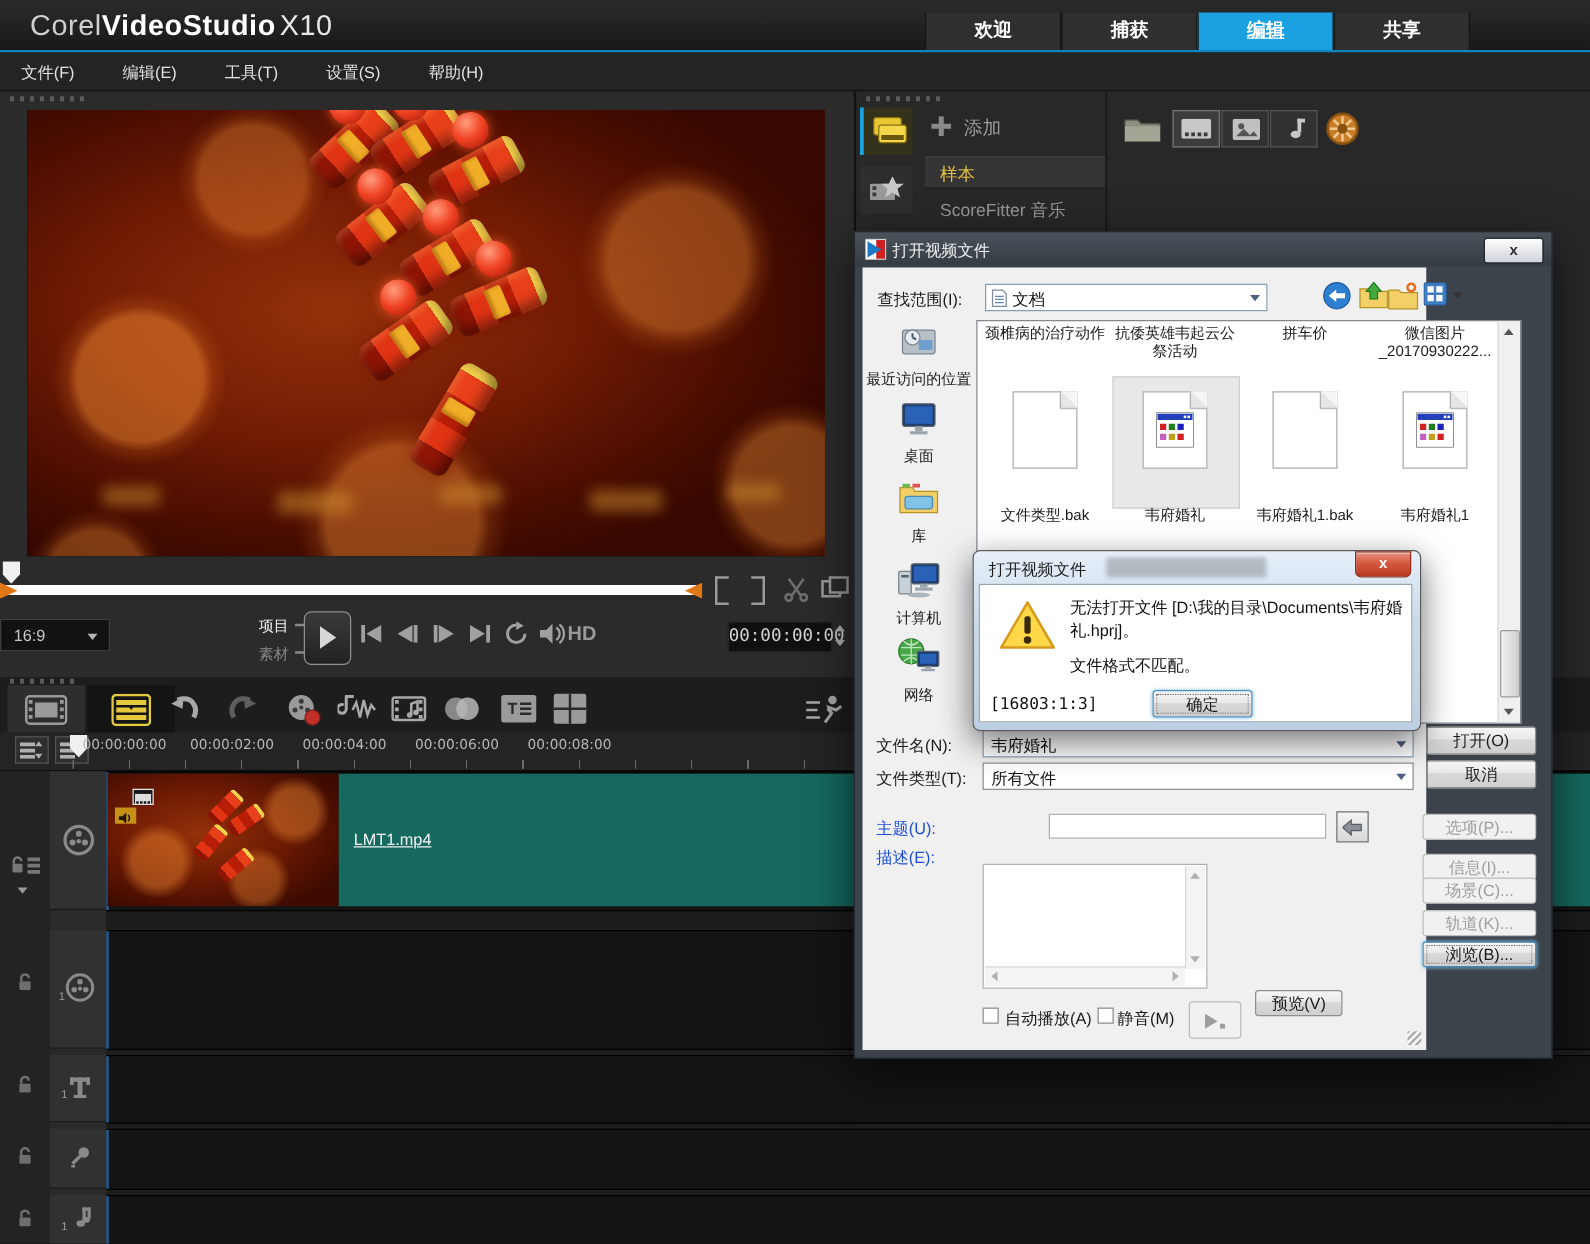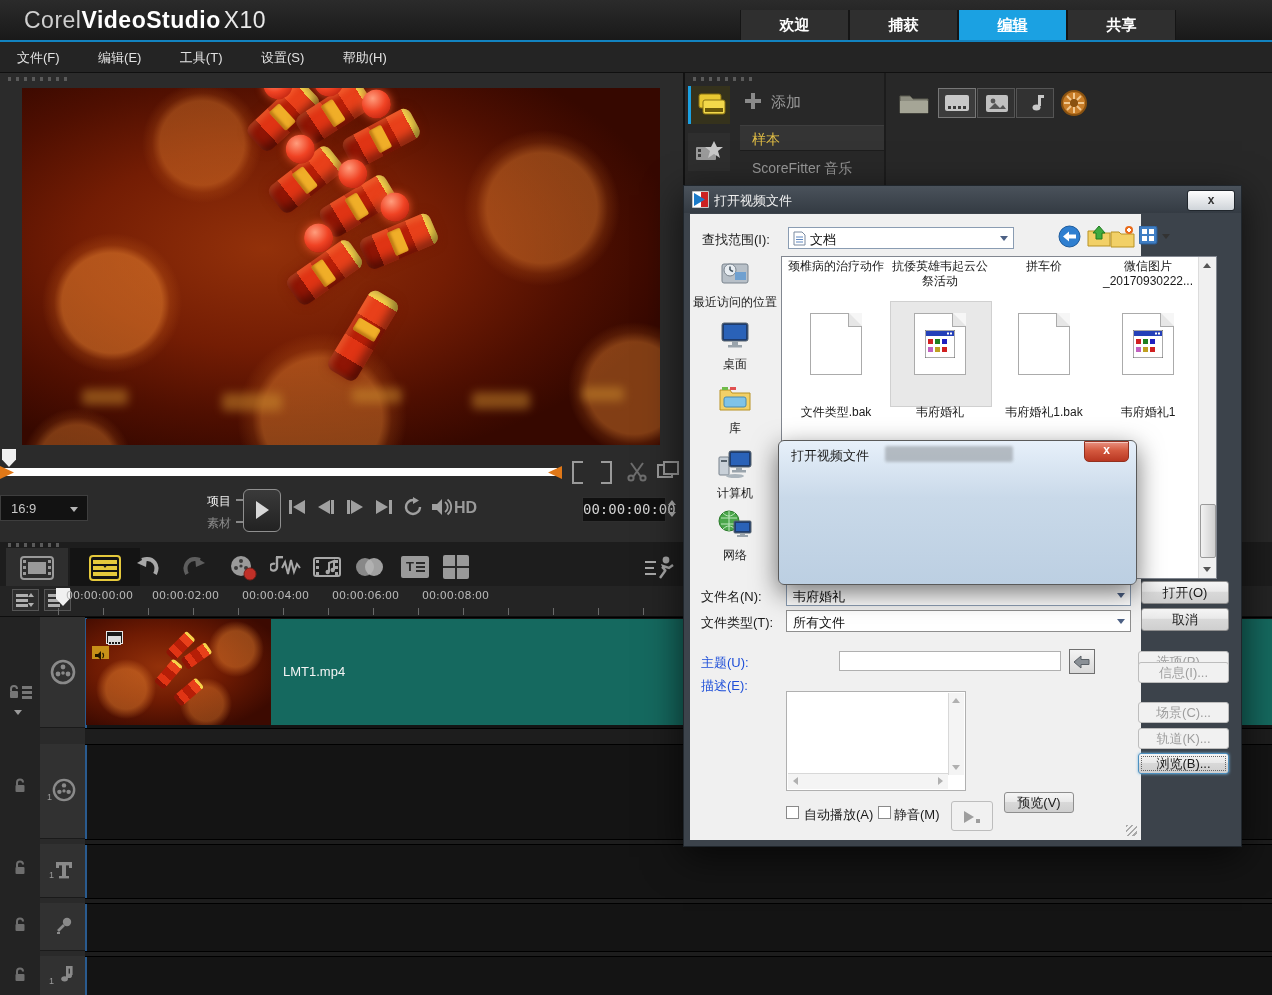--- a/index.html
+++ b/index.html
@@ -102,21 +102,21 @@
   .lock{position:absolute;left:13px;}
   .badge1{font-size:9px;color:#9a9a9a;position:absolute;}
   .clip-thumb{position:absolute;left:86px;top:77px;width:185px;height:106px;overflow:hidden;background:
     radial-gradient(circle 30px at 40px 70px, rgba(255,150,55,.4) 20px, transparent 30px),
     radial-gradient(circle 28px at 150px 30px, rgba(255,150,55,.4) 18px, transparent 28px),
     radial-gradient(circle 26px at 120px 85px, rgba(255,150,55,.35) 17px, transparent 26px),
     radial-gradient(ellipse 70% 65% at 40% 45%, #93310a 0%, #6f1b03 50%, #3c0a01 100%);}
   .mini-fc{position:absolute;width:13px;height:30px;border-radius:3px;
       background:linear-gradient(180deg,#f6d24a 0 10%,#e8401a 10% 35%,#b61e07 35% 62%,#e03414 62% 85%,#8f1505 85% 100%);}
   .clip-teal{position:absolute;left:271px;top:77px;width:1001px;height:106px;background:#15695f;}
-  .clip-name{position:absolute;left:283px;top:122px;font-size:13px;color:#f4f4f4;}
+  .clip-name{position:absolute;left:283px;top:122px;font-size:13px;color:#f4f4f4;text-decoration:underline;}
   .thumb-badge{position:absolute;width:17px;height:13px;box-sizing:border-box;}
 
   
   .dlg-label{font-size:13px;color:#1a1a1a;position:absolute;}
   .dlg-label.dis{color:#1d4ed8;}
   .wcombo{position:absolute;background:#fff;border:1px solid #8a9cb2;height:22px;box-sizing:border-box;font-size:13px;color:#111;}
   .wcombo .val{position:absolute;left:6px;top:3px;white-space:nowrap;}
   .wcombo .dd{position:absolute;right:5px;top:8px;border-left:4px solid transparent;border-right:4px solid transparent;border-top:5px solid #4d6185;}
   .wbtn{position:absolute;box-sizing:border-box;border:1px solid #8e8e8e;border-radius:3px;
       background:linear-gradient(180deg,#f5f5f5,#e9e9e9 45%,#d9d9d9 46%,#cfcfcf);
@@ -796,21 +796,21 @@
           <span class="sarrow" style="top:5px;left:3px;border-bottom:5px solid #b0b0b0;"></span>
           <span class="sarrow" style="bottom:5px;left:3px;border-top:5px solid #b0b0b0;"></span>
         </div>
         <div class="abs" style="left:1px;bottom:1px;height:15px;right:17px;background:#f4f4f4;border-top:1px solid #d8d8d8;">
           <span class="abs" style="left:5px;top:3px;border-top:4px solid transparent;border-bottom:4px solid transparent;border-right:5px solid #b0b0b0;"></span>
           <span class="abs" style="right:5px;top:3px;border-top:4px solid transparent;border-bottom:4px solid transparent;border-left:5px solid #b0b0b0;"></span>
         </div>
       </div>
 
       <div class="wbtn dis" style="left:448px;top:437px;width:91px;height:21px;line-height:20px;">选项(P)...</div>
-      <div class="wbtn dis" style="left:448px;top:448px;width:91px;height:21px;line-height:20px;">信息(I)...</div>
+      <div class="wbtn dis" style="left:448px;top:469px;width:91px;height:21px;line-height:20px;">信息(I)...</div>
       <div class="wbtn dis" style="left:448px;top:488px;width:91px;height:21px;line-height:20px;">场景(C)...</div>
       <div class="wbtn dis" style="left:448px;top:514px;width:91px;height:21px;line-height:20px;">轨道(K)...</div>
       <div class="wbtn focus" style="left:448px;top:539px;width:91px;height:21px;line-height:20px;">
         <span class="inner-dash"></span><span>浏览(B)...</span>
       </div>
 
       <div class="wbtn" style="left:314px;top:578px;width:70px;height:21px;line-height:20px;">预览(V)</div>
       <span class="wcheck" style="left:96px;top:592px;"></span>
       <span class="dlg-label" style="left:114px;top:592px;">自动播放(A)</span>
       <span class="wcheck" style="left:188px;top:592px;"></span>
@@ -822,15 +822,29 @@
           </svg>
       </div>
       <div class="resize-grip"></div>
     </div>
   </div>
 
   <div class="msgbox">
     <div class="msg-blur"></div>
     <span class="msg-title">打开视频文件</span>
     <div class="msg-close">x</div>
+    <div class="msg-body">
+      <svg class="abs" style="left:16px;top:12px;" width="44" height="40" viewBox="0 0 44 40">
+        <polygon points="22,2 43,38 1,38" fill="#ffd84a" stroke="#d89a1c" stroke-width="2" stroke-linejoin="round"></polygon>
+        <rect x="19.5" y="13" width="5" height="14" rx="2" fill="#3a2a00"></rect>
+        <circle cx="22" cy="32" r="3" fill="#3a2a00"></circle>
+      </svg>
+      <div class="msg-text">无法打开文件 [D:\我的目录\Documents\韦府婚礼.hprj]。</div>
+      <div class="msg-text2">文件格式不匹配。</div>
+      <span class="msg-code">[16803:1:3]</span>
+      <div class="ok-btn wbtn focus">
+        <span class="inner-dash"></span>
+        <span style="line-height:22px;">确定</span>
+      </div>
+    </div>
   </div>
 
 </div>
 
 </body></html>

